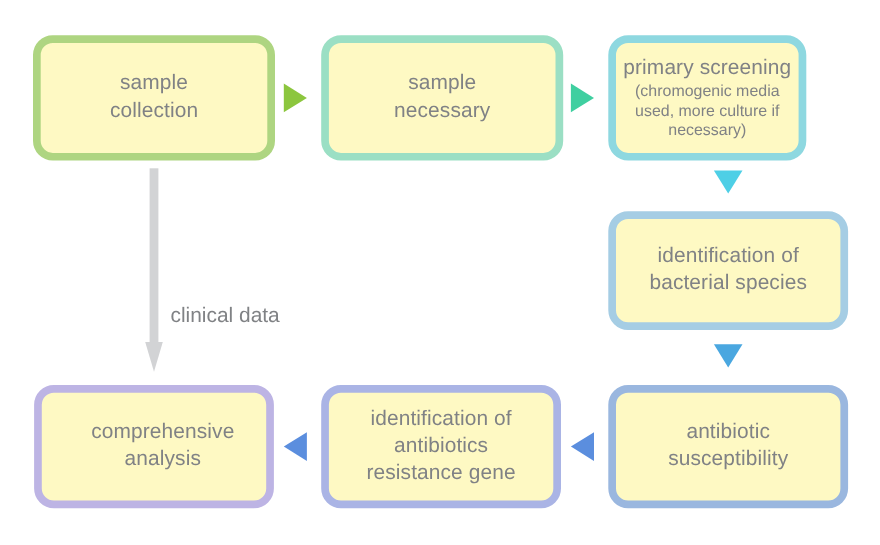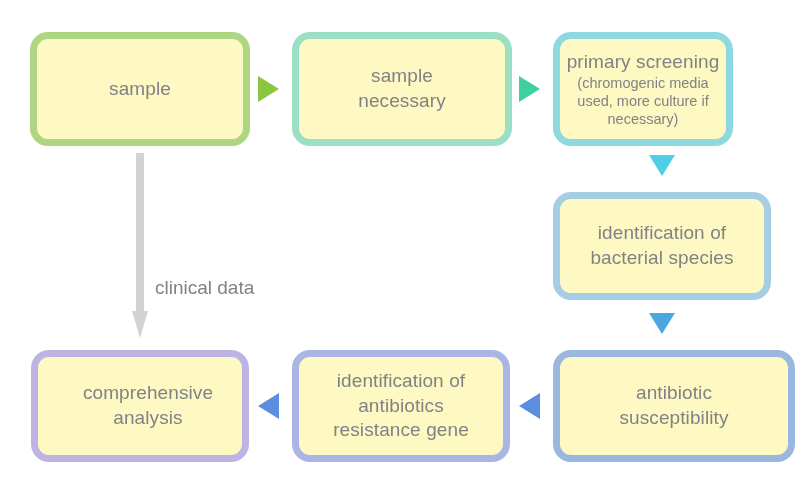--- a/index.html
+++ b/index.html
@@ -42,21 +42,21 @@
     line-height: 1.22;
     margin-top: 1px;
     letter-spacing: 0px;
   }
 
   
   #node-sample-collection   { left: 30px;  top: 32px;  width: 220px; height: 114px; }
   #node-sample-reception    { left: 292px; top: 32px;  width: 220px; height: 114px; }
   #node-primary-screening   { left: 553px; top: 32px;  width: 180px; height: 114px; }
   #node-identification-species { left: 553px; top: 192px; width: 218px; height: 108px; }
-  #node-antibiotic-susceptibility { left: 553px; top: 350px; width: 242px; height: 112px; }
+  #node-antibiotic-susceptibility { left: 553px; top: 350px; width: 218px; height: 112px; }
   #node-resistance-gene     { left: 292px; top: 350px; width: 218px; height: 112px; }
   #node-comprehensive-analysis { left: 31px;  top: 350px; width: 218px; height: 112px; }
 
   
   .arrow {
     position: absolute;
     width: 0;
     height: 0;
   }
   .arrow.right {
@@ -121,20 +121,21 @@
     margin-top: 41px;
   }
 </style>
 </head>
 <body>
 
 <div id="canvas">
 
   <div class="node" id="node-sample-collection" style="border-color: rgb(174, 213, 129);">
     <div class="title">sample</div>
+    <div class="title">collection</div>
   </div>
 
   <div class="node" id="node-sample-reception" style="border-color: rgb(155, 223, 196);">
     <div class="title">sample</div>
     <div class="title">necessary</div>
   </div>
 
   <div class="node" id="node-primary-screening" style="border-color: rgb(142, 216, 224);">
     <div class="title">primary screening</div>
     <div class="sub">(chromogenic media used, more culture if necessary)</div>

